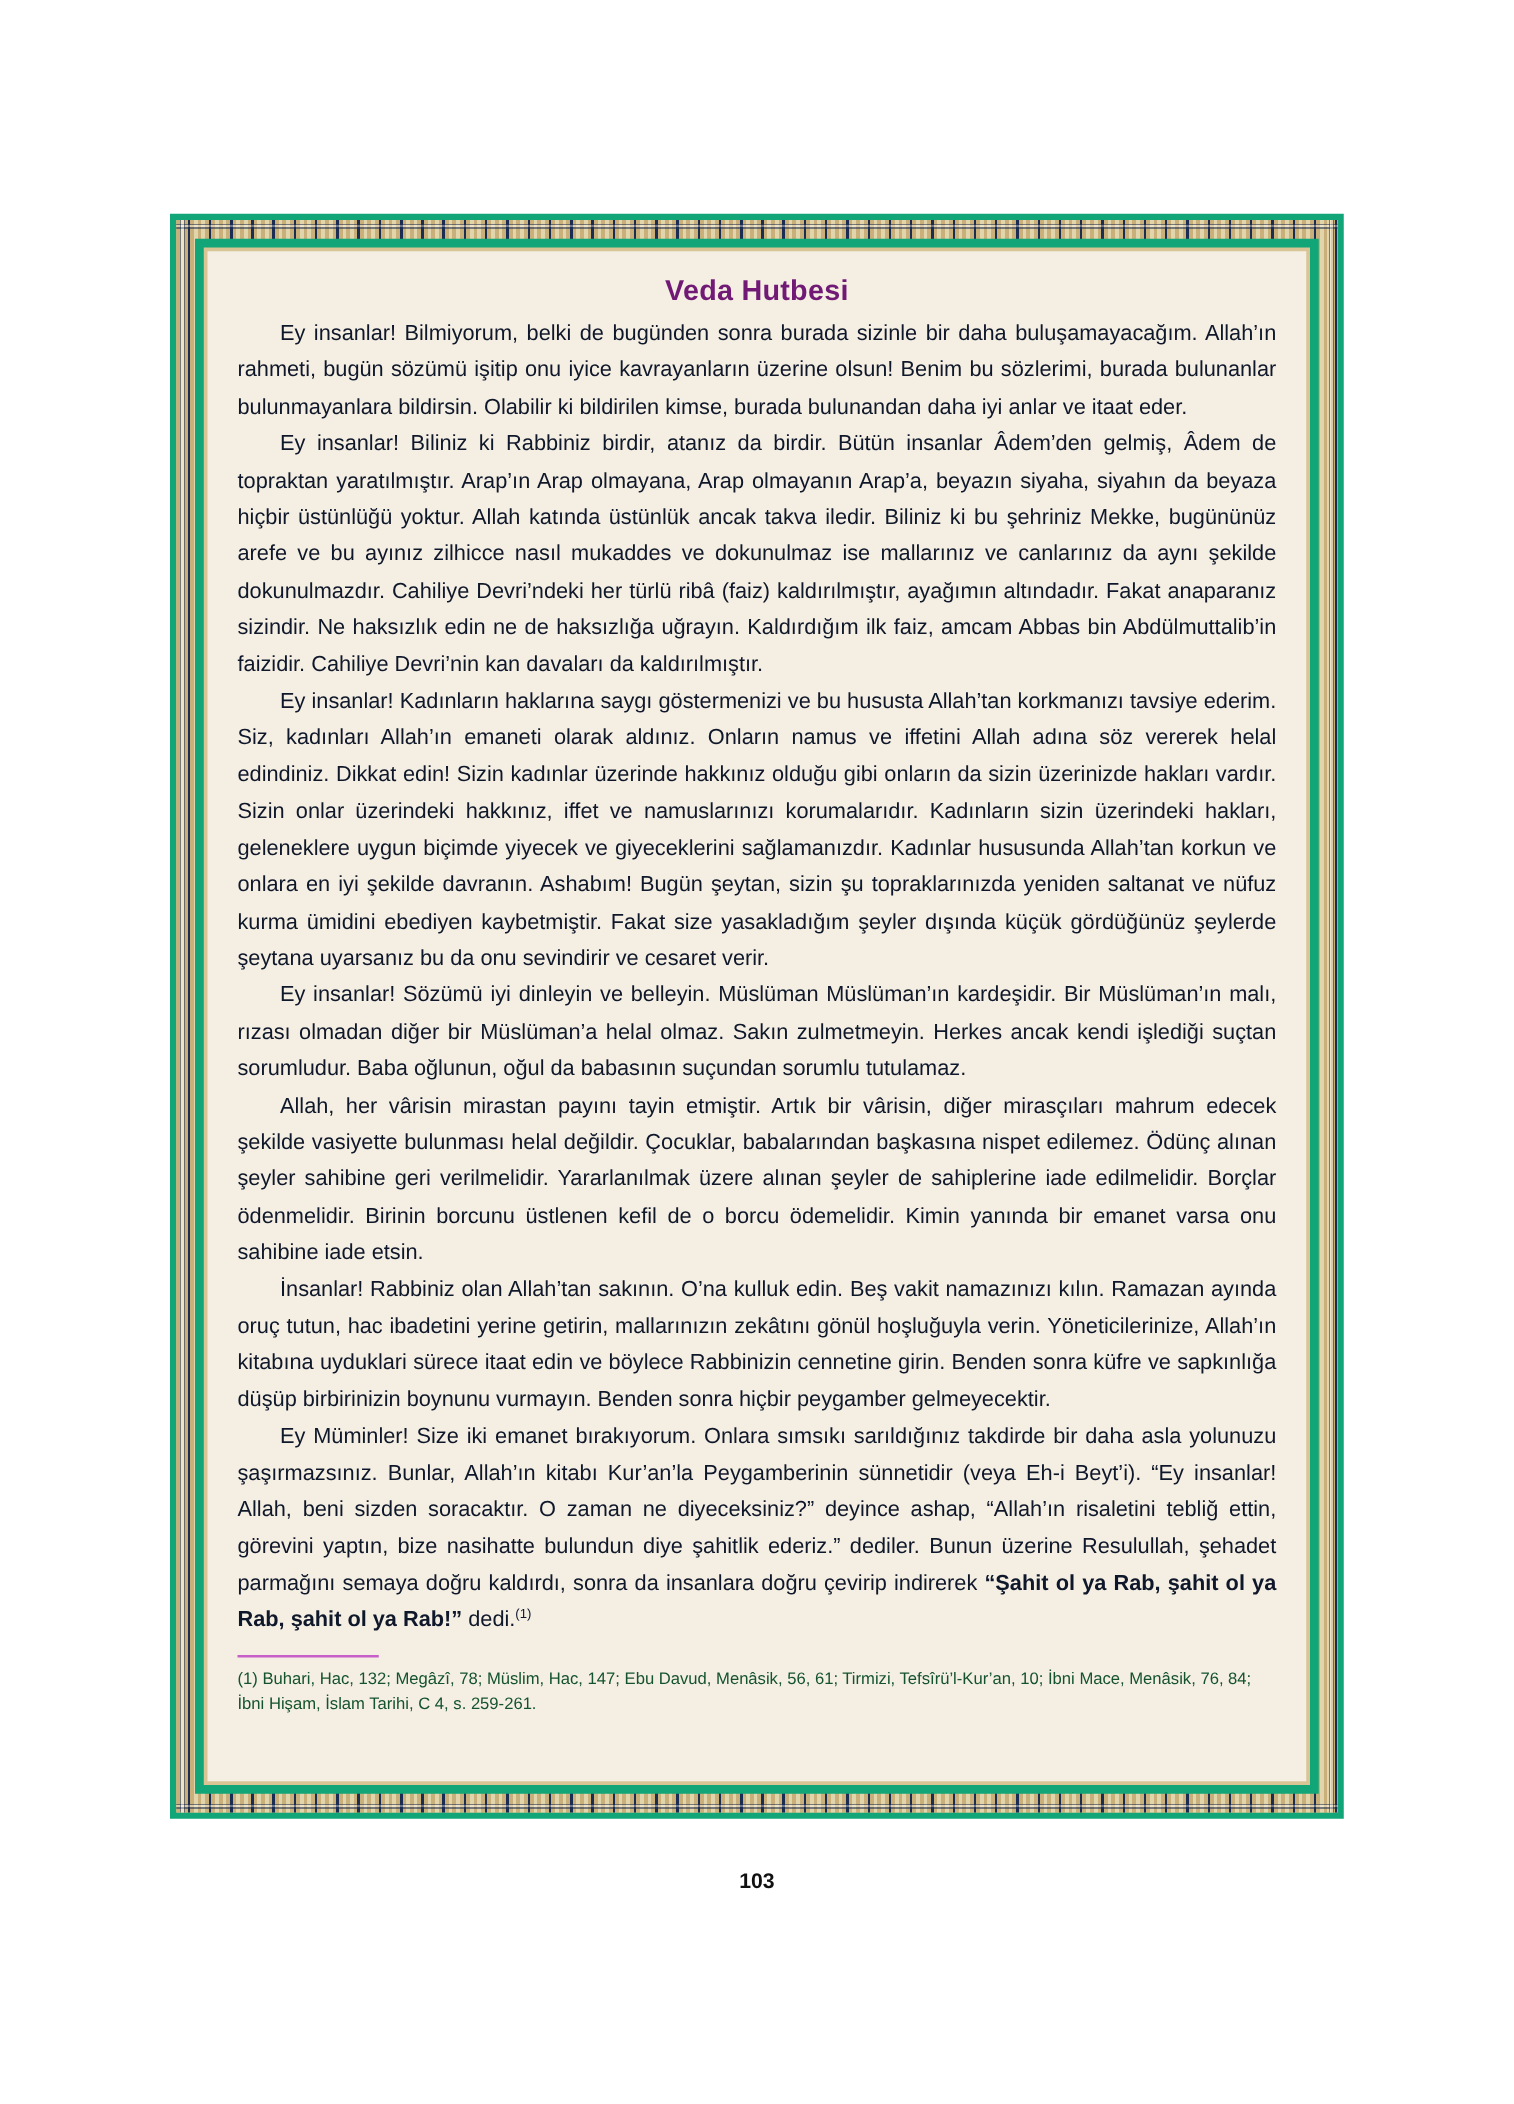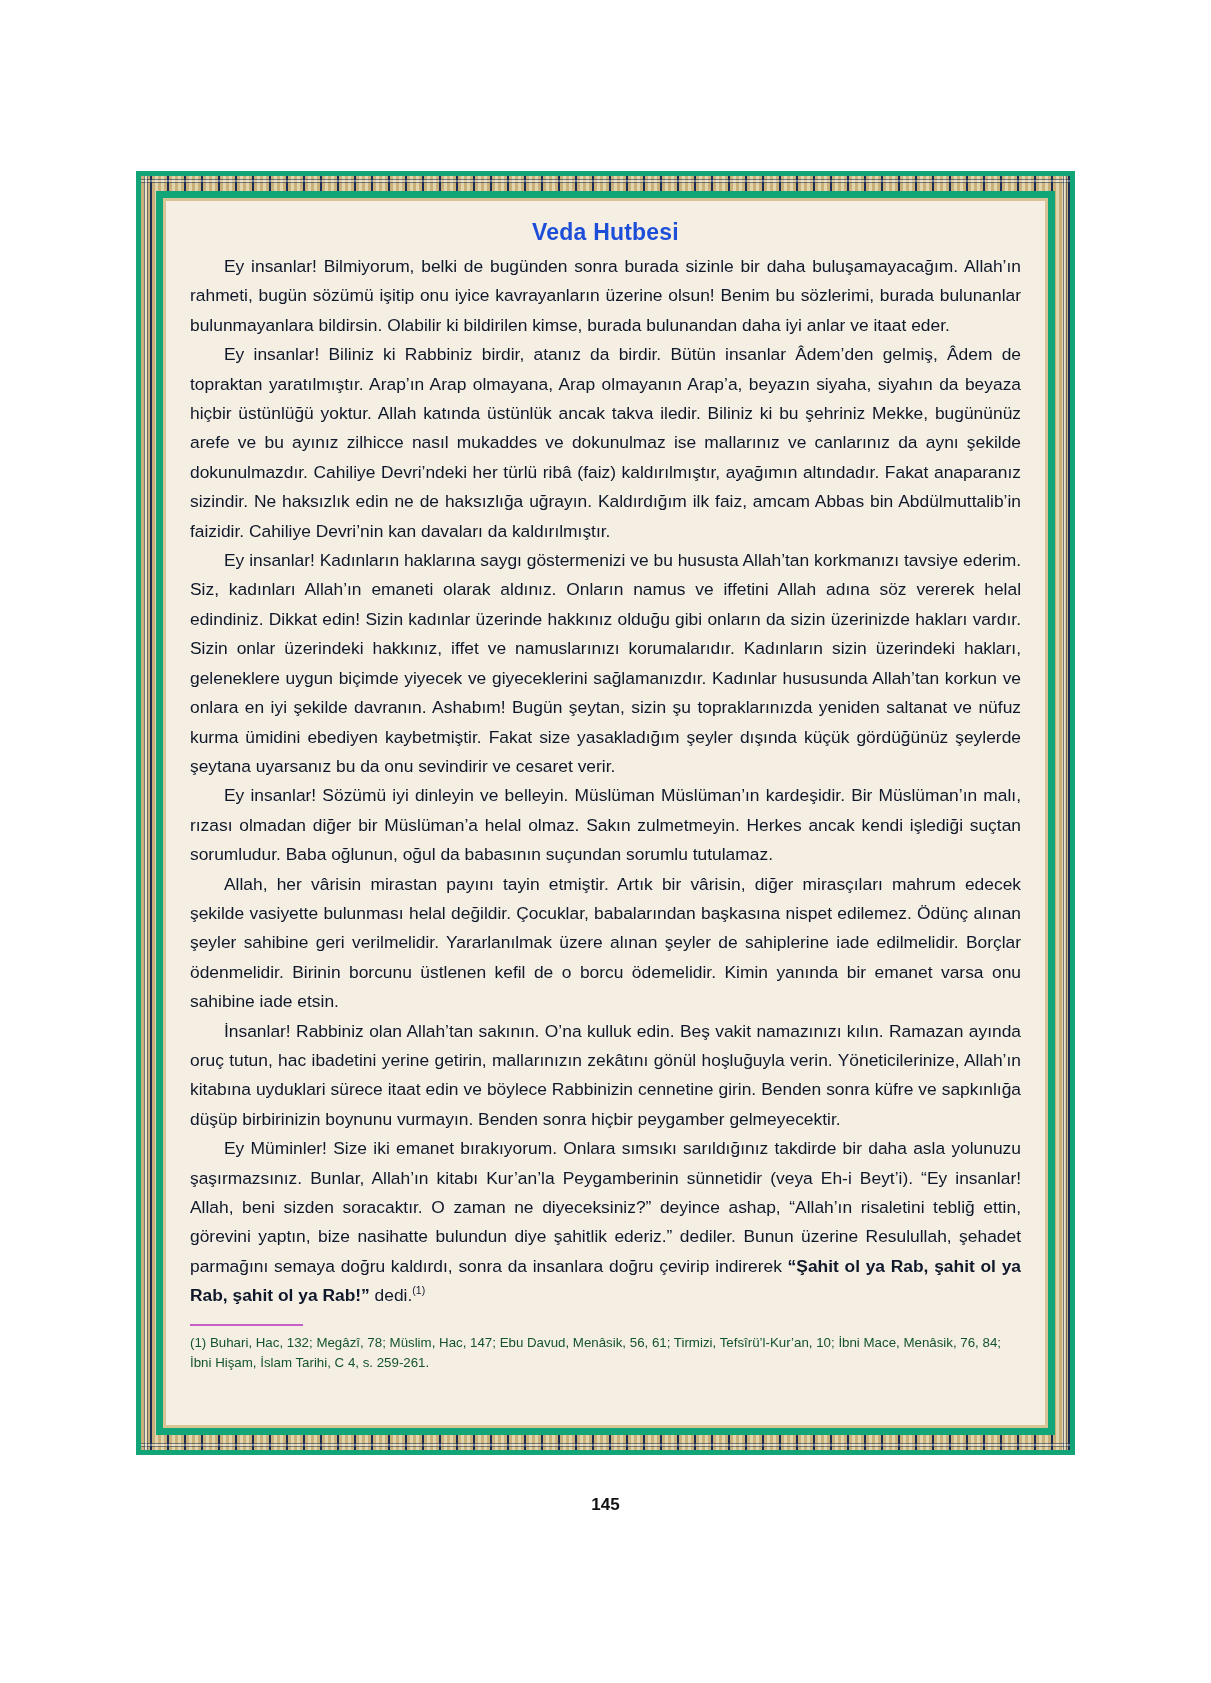--- a/index.html
+++ b/index.html
@@ -116,21 +116,21 @@
     height: 100%;
     box-sizing: border-box;
     background: #f5efe3;
     padding: 14px 24px 10px 24px;
     overflow: hidden;
   }
 
   
   .doc-title {
     text-align: center;
-    color: #1d4ed8;
+    color: #701a75;
     font-size: 23px;
     font-weight: bold;
     margin: 4px 0 6px 0;
     letter-spacing: 0.2px;
   }
 
   p.body-par {
     margin: 0;
     text-align: justify;
     text-justify: inter-word;
@@ -202,15 +202,15 @@
 
             <p class="footnote">(1) Buhari, Hac, 132; Megâzî, 78; Müslim, Hac, 147; Ebu Davud, Menâsik, 56, 61; Tirmizi, Tefsîrü’l-Kur’an, 10; İbni Mace, Menâsik, 76, 84; İbni Hişam, İslam Tarihi, C 4, s. 259-261.</p>
 
           </div>
 
         </div>
       </div>
     </div>
   </div>
 
-  <div class="page-number">145</div>
+  <div class="page-number">103</div>
 
 </div>
 
 </body></html>

